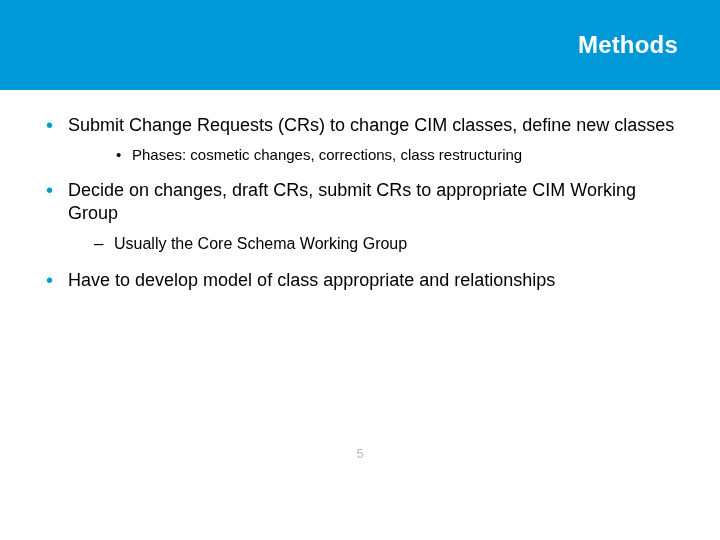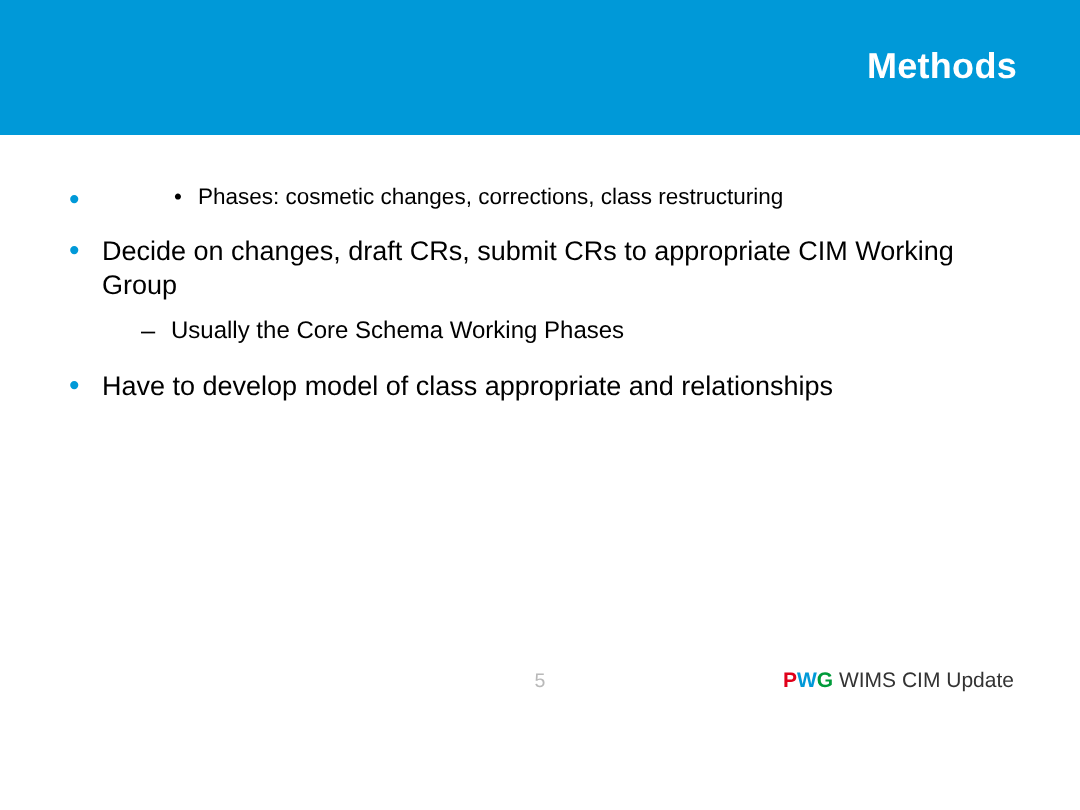--- a/index.html
+++ b/index.html
@@ -28,39 +28,37 @@
 <body>
 
 <div class="slide">
   <div class="header">
     <div class="title">Methods</div>
   </div>
 
   <div class="content">
     <ul class="lvl1">
       <li>
+        <span>Submit Change Requests (CRs) to change CIM classes, define new classes</span>
         <ul class="lvl2">
           <li class="bullet">
             <span>Phases: cosmetic changes, corrections, class restructuring</span>
           </li>
         </ul>
       </li>
       <li>
         <span>Decide on changes, draft CRs, submit CRs to appropriate CIM Working Group</span>
         <ul class="lvl2">
           <li class="dash">
-            <span>Usually the Core Schema Working Phases</span>
+            <span>Usually the Core Schema Working Group</span>
           </li>
         </ul>
       </li>
       <li>
         <span>Have to develop model of class appropriate and relationships</span>
       </li>
     </ul>
   </div>
 
   <div class="footer">
     <div class="page-num">5</div>
-    <div class="footer-right">
-      <span class="pwg-p">P</span><span class="pwg-w">W</span><span class="pwg-g">G</span><span class="footer-label"> WIMS CIM Update</span>
-    </div>
   </div>
 </div>
 
 </body></html>

